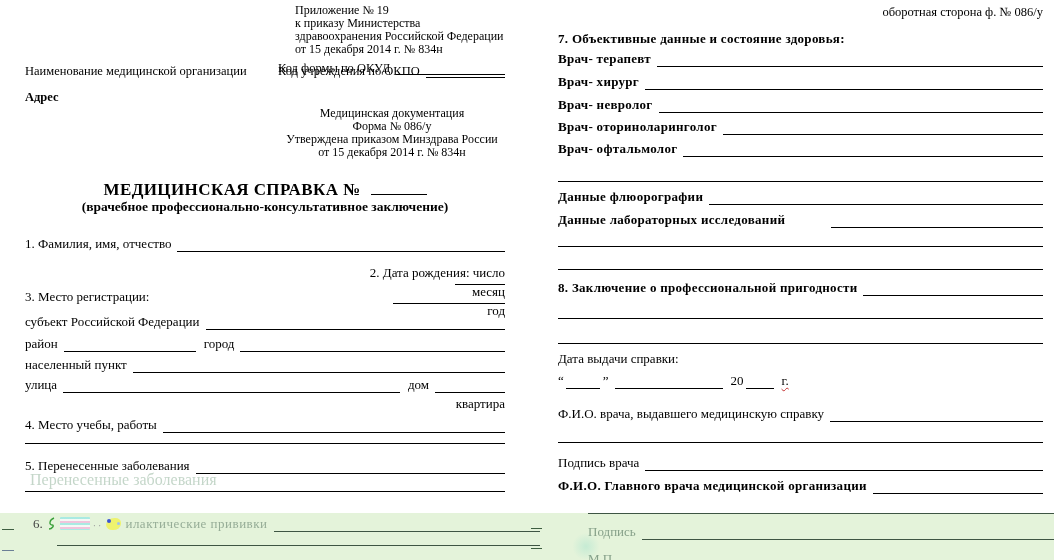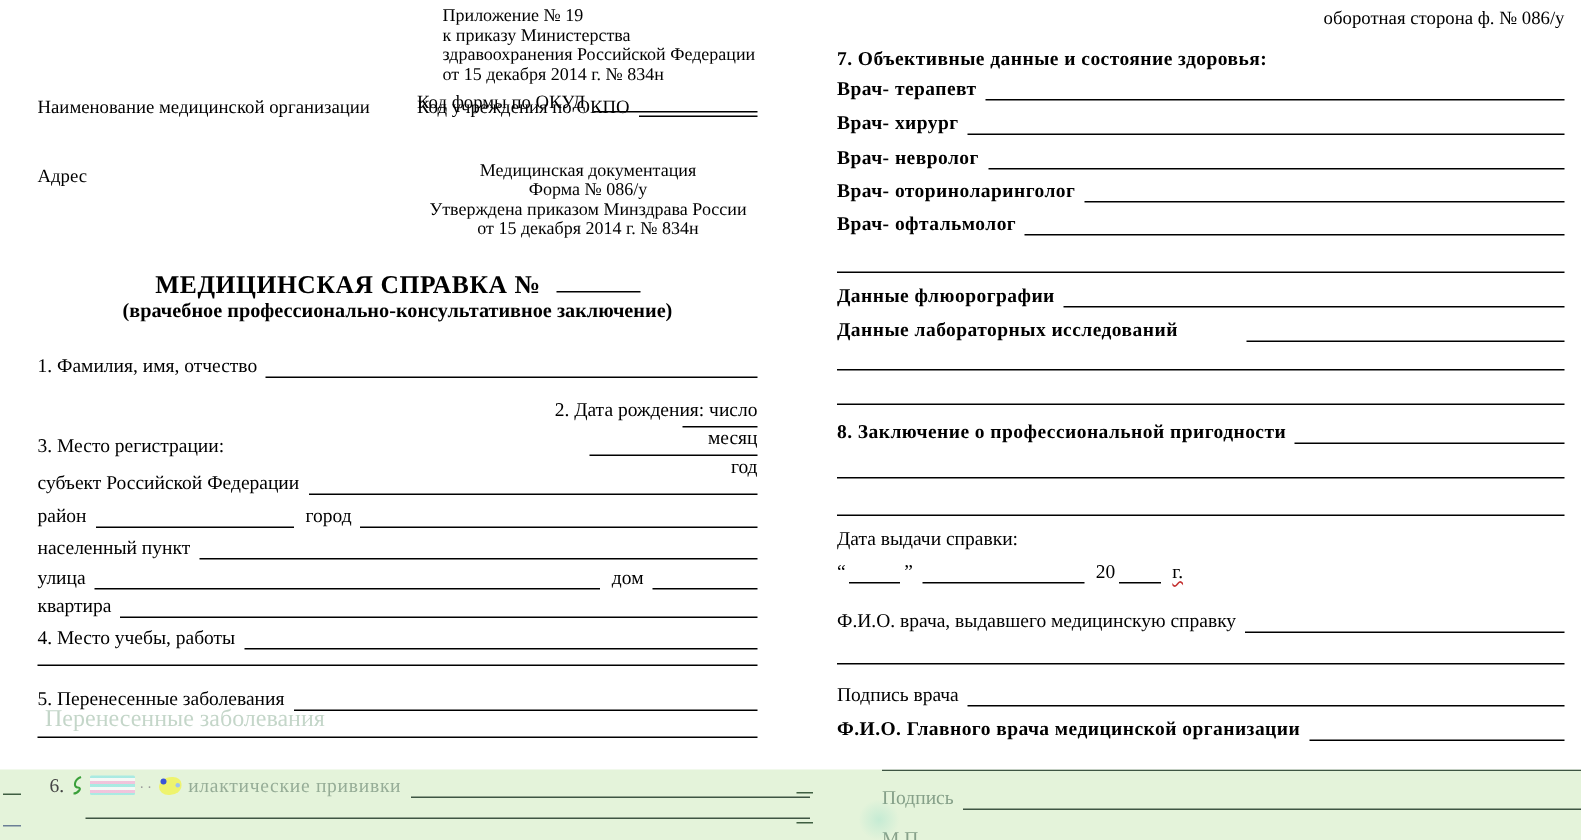--- a/index.html
+++ b/index.html
@@ -54,21 +54,21 @@
   <div class="abs" style="left:25px;top:64px;font-size:12.5px;">Наименование медицинской организации</div>
   <div class="row" style="left:278px;top:61px;width:227px;font-size:12.5px;">
     <span class="lbl">Код формы по ОКУД</span>
     <span class="fill"></span>
   </div>
   <div class="row" style="left:278px;top:64px;width:227px;font-size:12.5px;">
     <span class="lbl">Код учреждения по ОКПО</span>
     <span class="fill"></span>
   </div>
 
-  <div class="abs" style="left:25px;top:110px;font-size:12.5px;">Адрес</div>
+  <div class="abs" style="left:25px;top:90px;font-size:12.5px;font-weight:bold;">Адрес</div>
   <div class="abs small docinfo" style="left:278px;top:107px;width:228px;">
     <div>Медицинская документация</div>
     <div>Форма № 086/у</div>
     <div>Утверждена приказом Минздрава России</div>
     <div>от 15 декабря 2014 г. № 834н</div>
   </div>
 
   <div class="abs title1" style="left:25px;top:180px;width:480px;">
     <span>МЕДИЦИНСКАЯ СПРАВКА №</span><span class="titleline"></span>
   </div>
@@ -107,21 +107,21 @@
     <span class="fill"></span>
   </div>
 
   <div class="row" style="left:25px;top:378px;width:480px;">
     <span class="lbl">улица</span>
     <span class="fill"></span>
     <span class="midlbl">дом</span>
     <span class="fillw" style="width:70px;"></span>
   </div>
 
-  <div class="row" style="left:25px;top:397px;width:480px;">
+  <div class="row" style="left:25px;top:397px;width:480px;flex-direction:column;">
     <span class="lbl">квартира</span>
     <span class="fill"></span>
   </div>
 
   <div class="row" style="left:25px;top:418px;width:480px;">
     <span class="lbl">4. Место учебы, работы</span>
     <span class="fill"></span>
   </div>
   <div class="fullline" style="left:25px;top:443px;width:480px;"></div>
 

